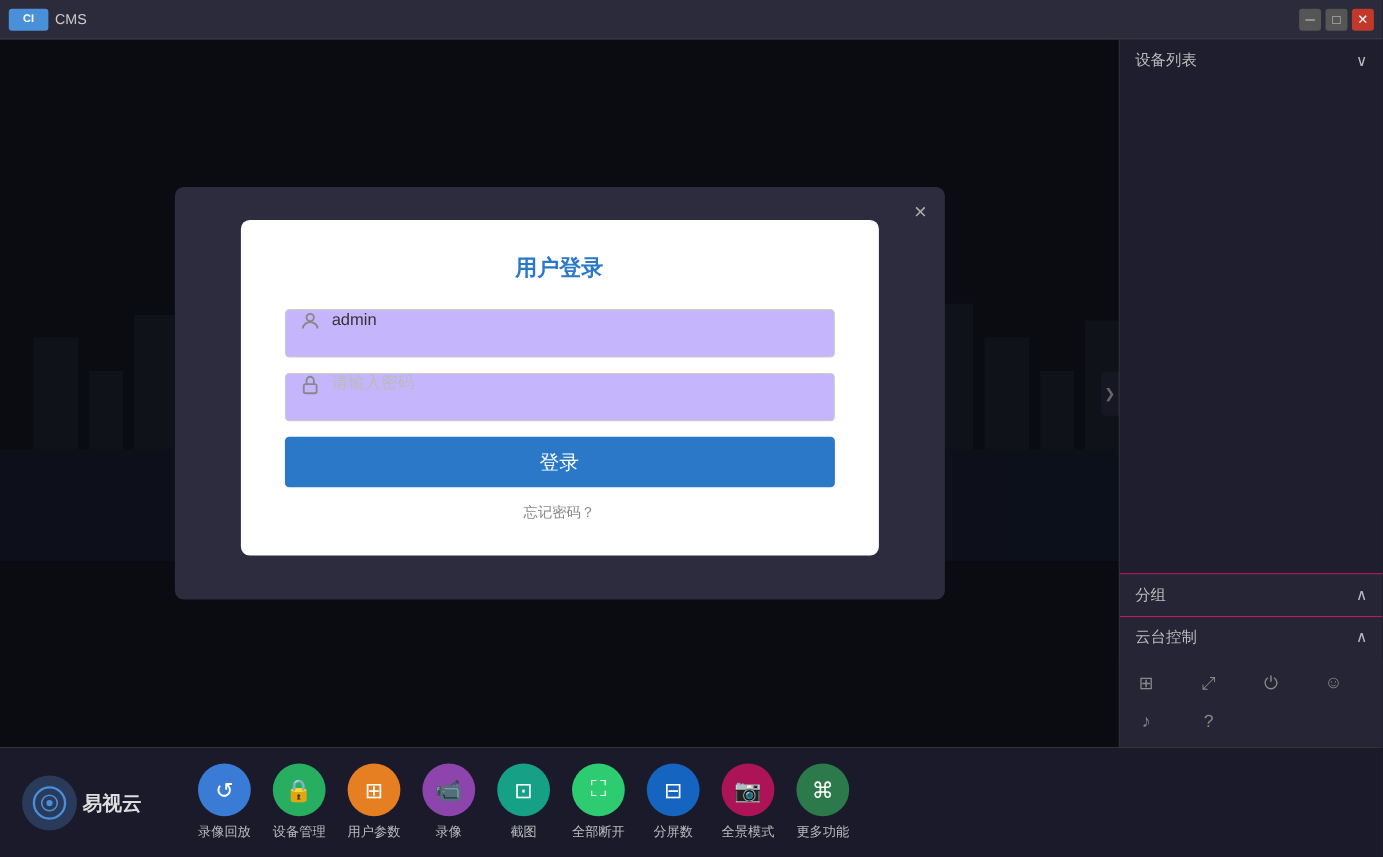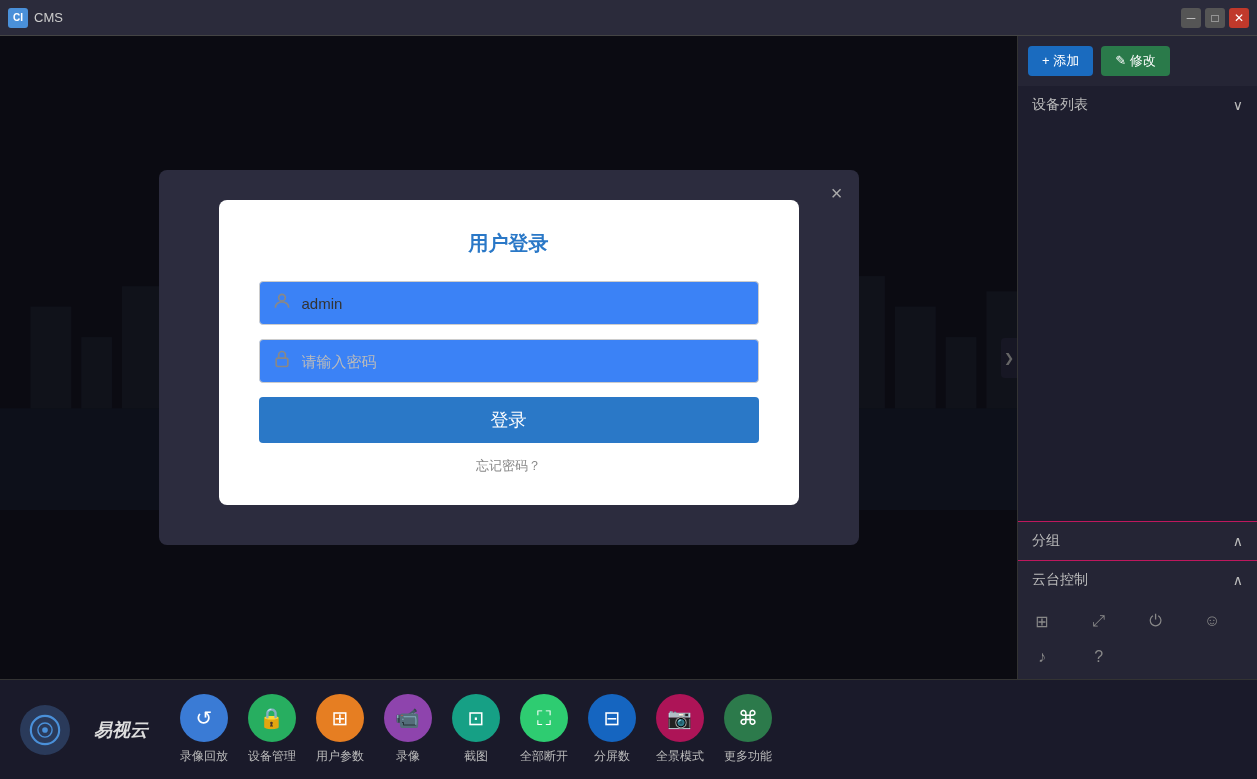--- a/index.html
+++ b/index.html
@@ -21,21 +21,21 @@
       justify-content: space-between;
       padding: 0 8px;
       border-bottom: 1px solid #444;
     }
     .title-bar-left {
       display: flex;
       align-items: center;
       gap: 6px;
     }
     .title-bar-icon {
-      width: 20px;
+      width: 36px;
       height: 20px;
       background: #4a90d9;
       border-radius: 3px;
       display: flex;
       align-items: center;
       justify-content: center;
       font-size: 10px;
       color: white;
       font-weight: bold;
     }
@@ -200,27 +200,27 @@
     }
     .login-card-title {
       text-align: center;
       color: #2a78c7;
       font-size: 20px;
       font-weight: bold;
       margin-bottom: 24px;
     }
     .input-group {
       display: flex;
-      align-items: center;
+      align-items: flex-start;
       border: 1px solid #ccc;
       border-radius: 4px;
       margin-bottom: 14px;
       padding: 0 12px;
       height: 44px;
-      background: #3b82f6;
+      background: #c4b5fd;
     }
     .input-icon {
       color: #888;
       margin-right: 10px;
       font-size: 18px;
       flex-shrink: 0;
     }
     .input-group input {
       border: none;
       outline: none;
@@ -274,24 +274,23 @@
       background: #1a1a2a;
       border-top: 1px solid #333;
       display: flex;
       align-items: center;
       padding: 0 20px;
       gap: 0;
     }
     .brand-area {
       display: flex;
       align-items: center;
-      gap: 24px;
+      gap: 5px;
       margin-right: 30px;
       min-width: 130px;
-      font-style: italic;
     }
     .brand-logo {
       width: 50px;
       height: 50px;
       background: #2a3a5a;
       border-radius: 50%;
       display: flex;
       align-items: center;
       justify-content: center;
     }
@@ -443,24 +442,20 @@
       </div>
     </div>
 
   </div>
 
   <div class="sidebar-toggle">
     <span>❯</span>
   </div>
 
   <div class="right-sidebar">
-    <div class="sidebar-top-bar">
-      <button class="btn-add">+ 添加</button>
-      <button class="btn-edit">✎ 修改</button>
-    </div>
 
     <div class="device-list-area">
       <div class="sidebar-section-header">
         <span>设备列表</span>
         <span>∨</span>
       </div>
     </div>
 
     <div class="sidebar-section">
       <div class="sidebar-section-header">

